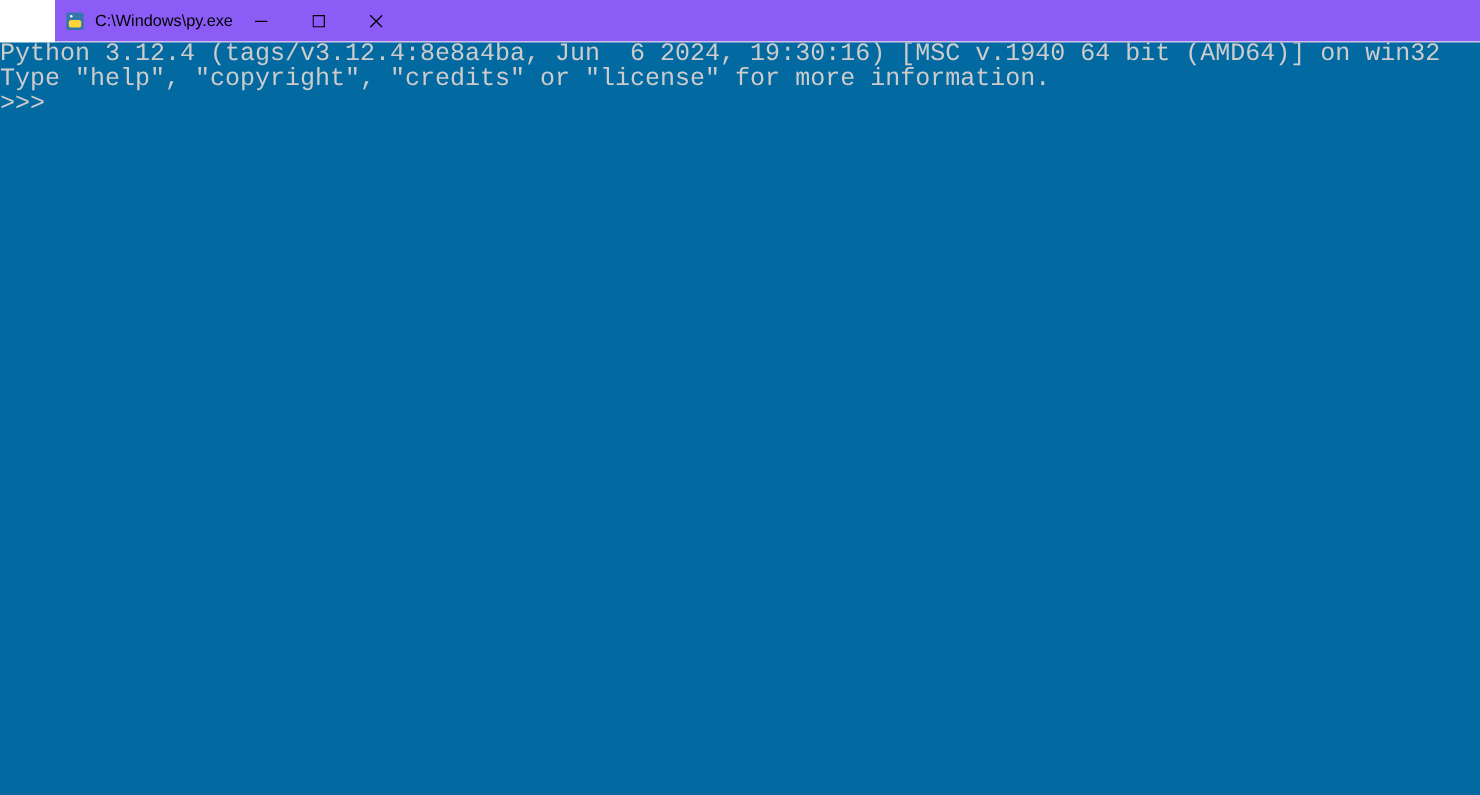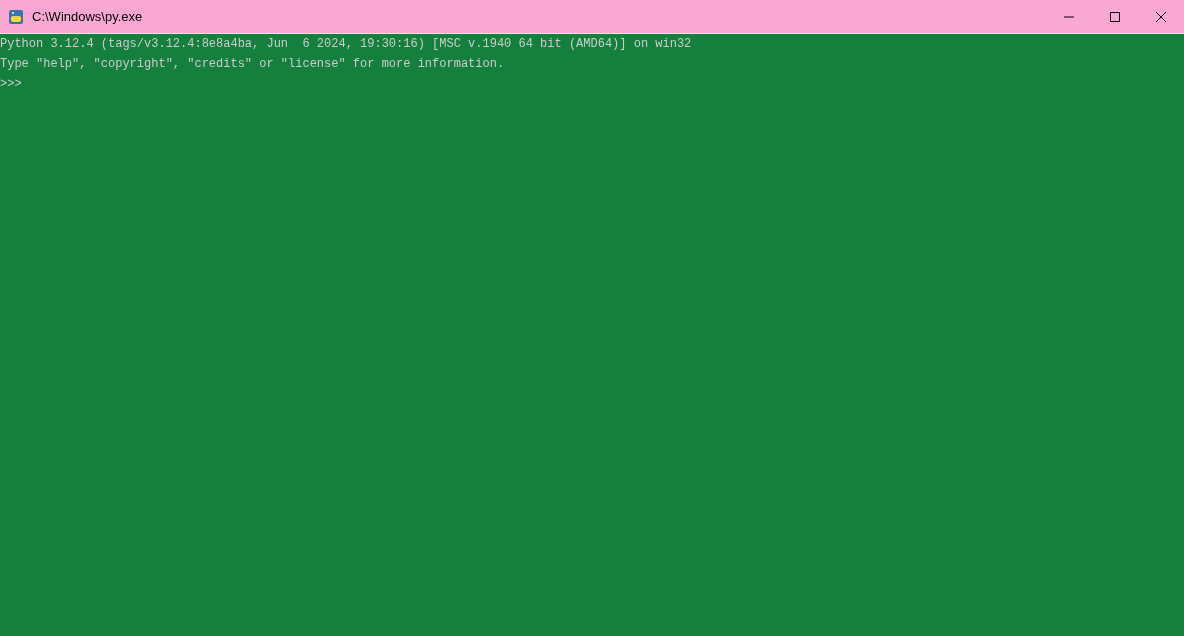--- a/index.html
+++ b/index.html
@@ -9,25 +9,25 @@
     }
     body {
       width: 1184px;
       height: 636px;
       overflow: hidden;
       font-family: "Segoe UI", Tahoma, sans-serif;
       background: #fff;
     }
     .titlebar {
       height: 34px;
-      background: #f9a8d4;
+      background: #8b5cf6;
       display: flex;
       align-items: center;
-      justify-content: space-between;
       border-bottom: 1px solid #e5e5e5;
+      margin-left: 44px;
     }
     .titlebar-left {
       display: flex;
       align-items: center;
       padding-left: 8px;
       gap: 8px;
     }
     .app-icon {
       width: 16px;
       height: 16px;
@@ -53,24 +53,24 @@
       font-size: 10px;
       color: #000;
       cursor: default;
     }
     .win-btn svg {
       width: 10px;
       height: 10px;
     }
     .terminal {
       height: calc(636px - 34px);
-      background: #15803d;
+      background: #0369a1;
       color: #cccccc;
       font-family: "NSimSun", "SimSun", "Courier New", monospace;
-      font-size: 12px;
+      font-size: 20px;
       line-height: 20px;
       padding: 0;
       white-space: pre;
       overflow: hidden;
     }
     .terminal-line {
       white-space: pre;
     }
     .prompt {
       color: #cccccc;

